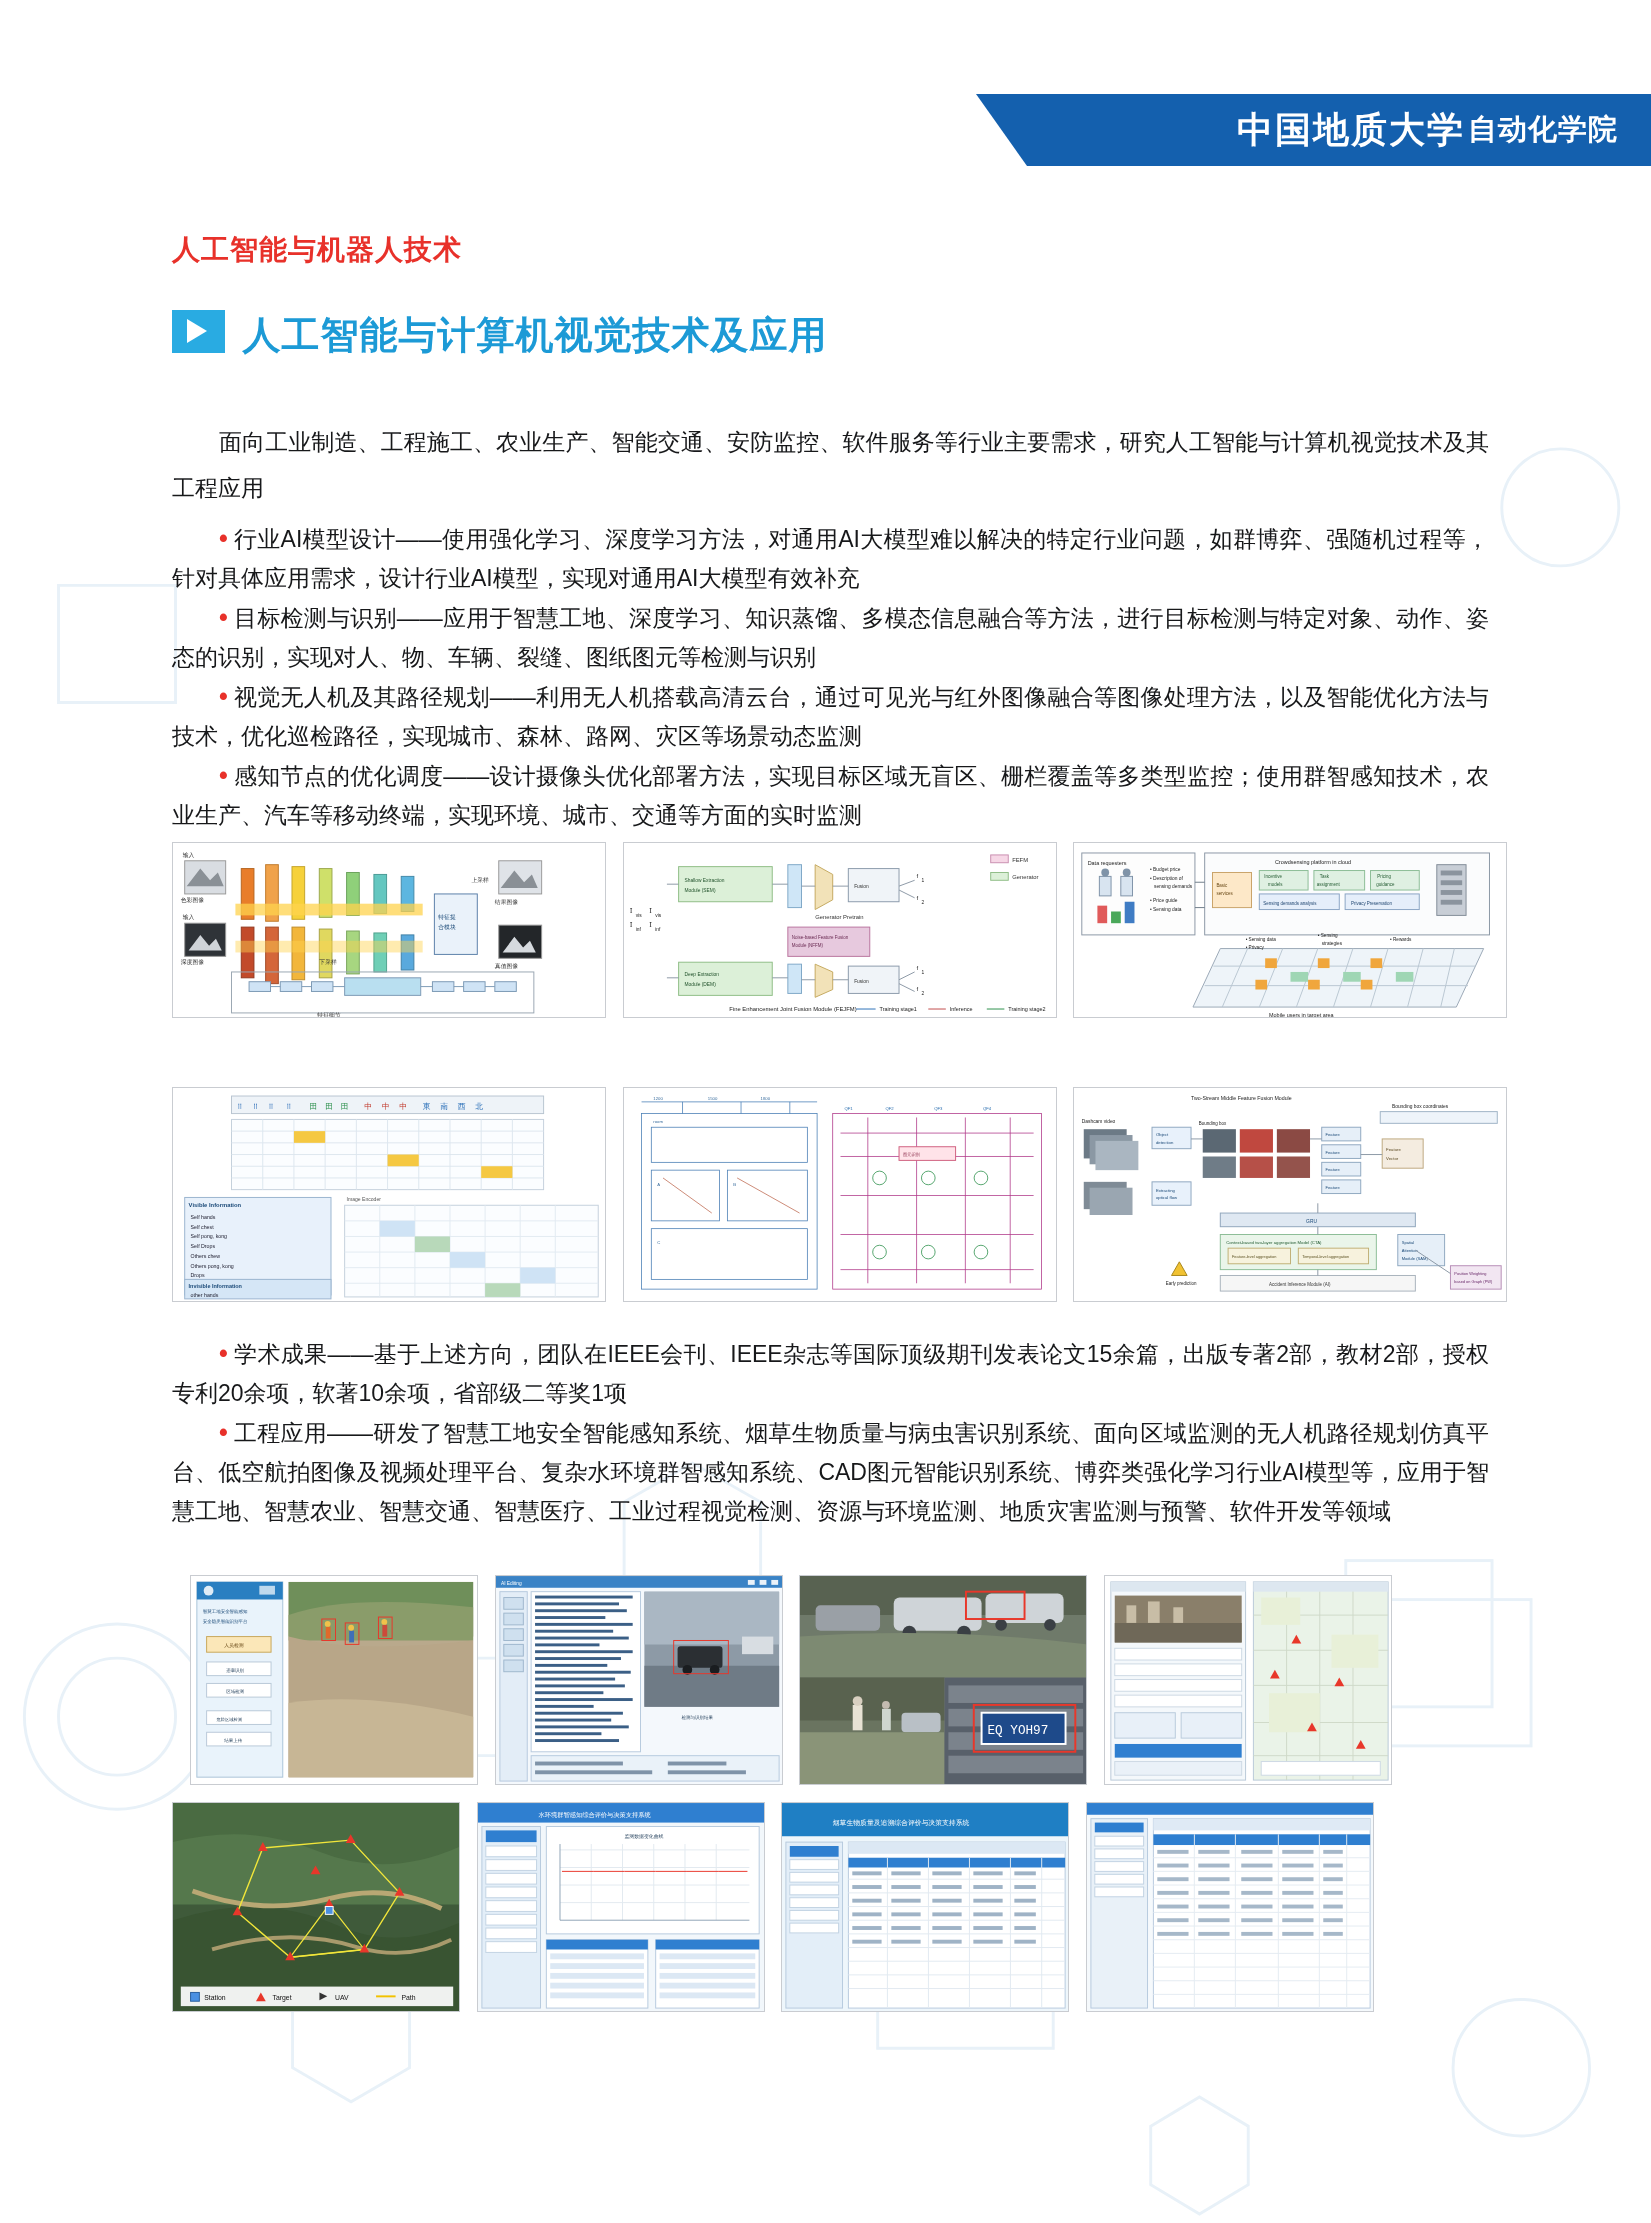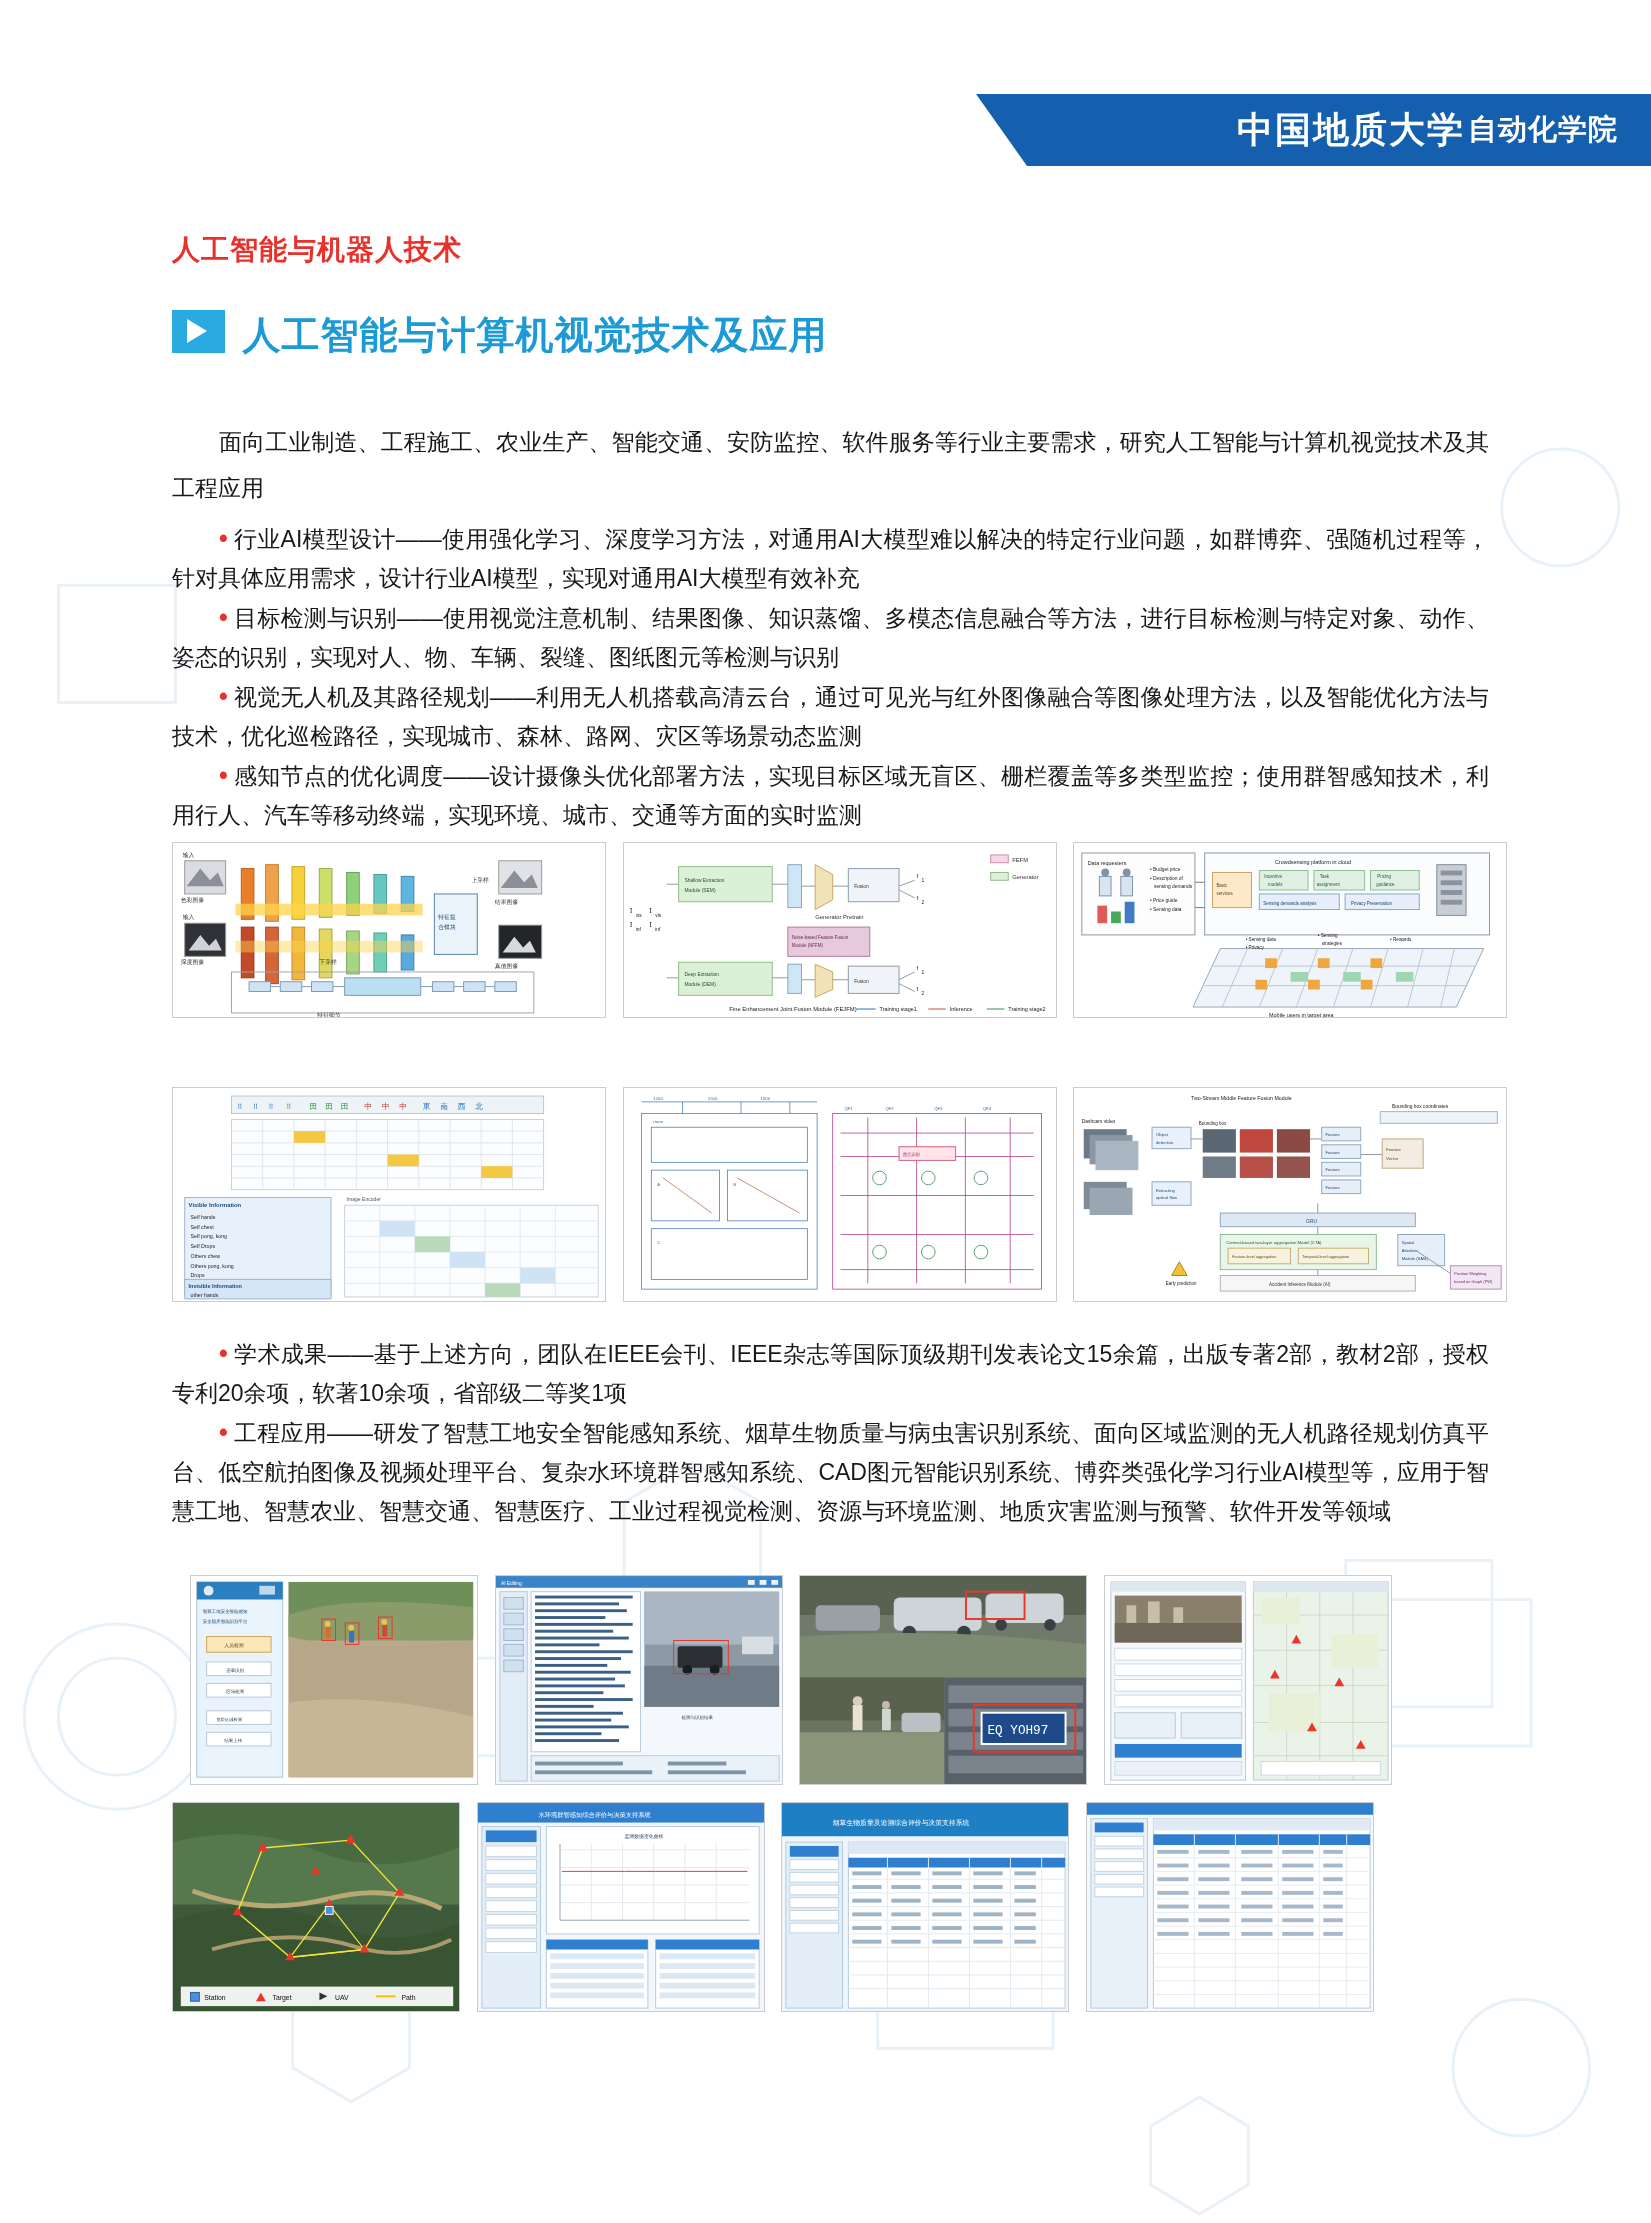--- a/index.html
+++ b/index.html
@@ -168,27 +168,27 @@
     <span class="title-sub">人工智能与计算机视觉技术及应用</span>
   </div>
 
   <div class="para-block" style="top:419px;">
     <div class="para indent">面向工业制造、工程施工、农业生产、智能交通、安防监控、软件服务等行业主要需求，研究人工智能与计算机视觉技术及其工程应用</div>
 
     <div class="bullet-para" style="margin-top:7.8px;">
       <span class="bullet-dot">•</span><span>行业AI模型设计——使用强化学习、深度学习方法，对通用AI大模型难以解决的特定行业问题，如群博弈、强随机过程等，针对具体应用需求，设计行业AI模型，实现对通用AI大模型有效补充</span>
     </div>
     <div class="bullet-para">
-      <span class="bullet-dot">•</span><span>目标检测与识别——使用视觉注意机制、结果图像、知识蒸馏、多模态信息融合等方法，进行目标检测与特定对象、动作、姿态的识别，实现对人、物、车辆、裂缝、图纸图元等检测与识别</span>
+      <span class="bullet-dot">•</span><span>目标检测与识别——应用于智慧工地、深度学习、知识蒸馏、多模态信息融合等方法，进行目标检测与特定对象、动作、姿态的识别，实现对人、物、车辆、裂缝、图纸图元等检测与识别</span>
     </div>
     <div class="bullet-para">
       <span class="bullet-dot">•</span><span>视觉无人机及其路径规划——利用无人机搭载高清云台，通过可见光与红外图像融合等图像处理方法，以及智能优化方法与技术，优化巡检路径，实现城市、森林、路网、灾区等场景动态监测</span>
     </div>
     <div class="bullet-para">
-      <span class="bullet-dot">•</span><span>感知节点的优化调度——设计摄像头优化部署方法，实现目标区域无盲区、栅栏覆盖等多类型监控；使用群智感知技术，利用行人、汽车等移动终端，实现环境、城市、交通等方面的实时监测</span>
+      <span class="bullet-dot">•</span><span>感知节点的优化调度——设计摄像头优化部署方法，实现目标区域无盲区、栅栏覆盖等多类型监控；使用群智感知技术，农业生产、汽车等移动终端，实现环境、城市、交通等方面的实时监测</span>
     </div>
   </div>
 
   <div class="fig-grid" style="left:172px; top:842px;">
 
     <div class="fig" style="width:434px;height:176px;background:#fdfdfd;">
       <svg viewBox="0 0 445 180" width="434" height="176">
         <rect x="0" y="0" width="445" height="180" fill="#ffffff"></rect>
 
         <text x="10" y="14" font-size="6" fill="#333">输入</text>

